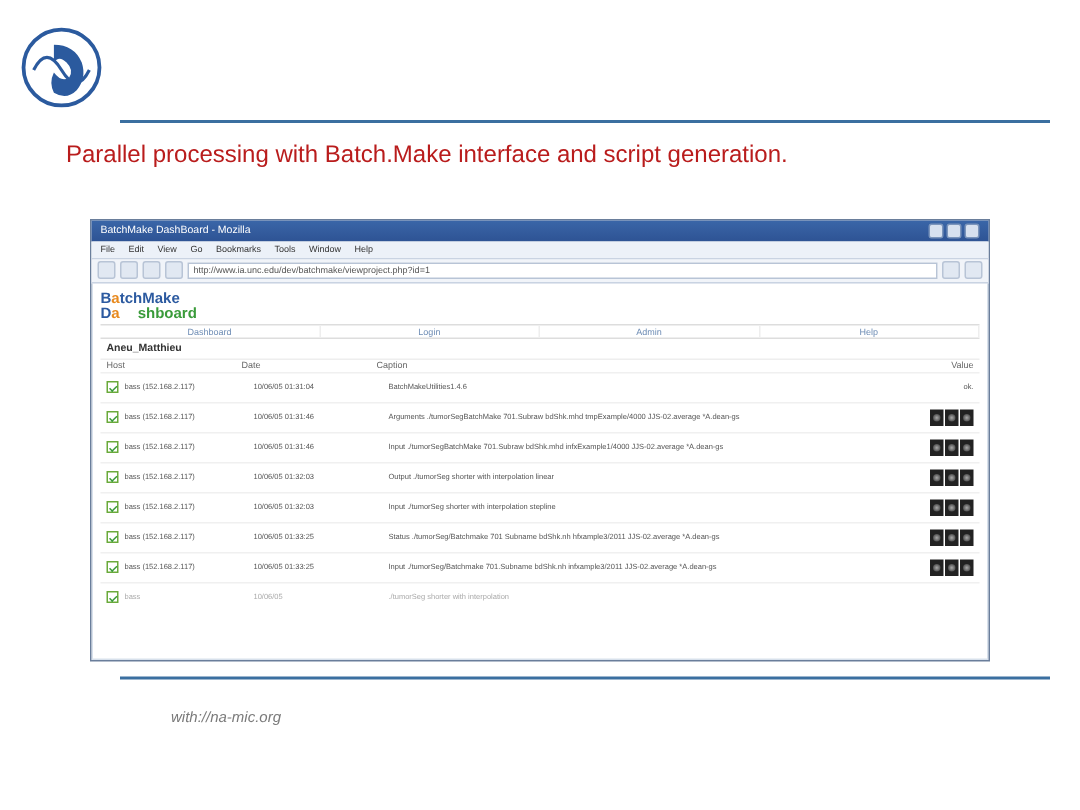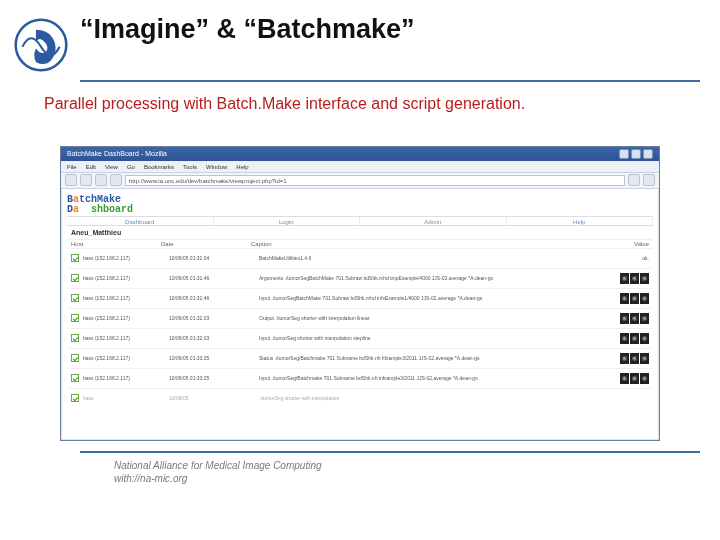--- a/index.html
+++ b/index.html
@@ -110,21 +110,20 @@
   }
   .win-content {
     padding: 4px 6px;
     overflow: hidden;
   }
   .bm-logo {
     font-size: 10px;
     font-weight: bold;
     line-height: 1;
     padding: 2px 0 1px;
-    font-family: Liberation Mono, monospace;
   }
   .bm-logo .orange { color: #e88a1f; }
   .bm-logo .blue { color: #2c5aa0; }
   .bm-logo .green { color: #3a9b3a; padding-left: 12px; }
   .bm-tabs {
     height: 10px;
     border-top: 1px solid #ddd;
     border-bottom: 1px solid #ddd;
     display: flex;
     font-size: 6px;
@@ -216,21 +215,21 @@
 </head>
 <body>
 
 <div class="header">
   <svg class="logo" viewBox="0 0 64 64">
     <circle cx="32" cy="32" r="30" fill="#ffffff" stroke="#2b5a9e" stroke-width="3"></circle>
     <path d="M10 34 Q20 14 32 34 T54 34" fill="none" stroke="#2b5a9e" stroke-width="2.5"></path>
     <path d="M26 14 Q42 14 48 28 Q52 40 44 50 Q36 58 26 52 Q22 44 26 36 Q32 44 38 40 Q42 34 36 28 Q30 22 26 28 Z" fill="#2b5a9e"></path>
   </svg>
   <div class="title">
-    <span>“Imagine” &amp; “Batchmake”</span><br>
+    <br>
   </div>
 </div>
 <hr class="head-rule">
 
 <div class="body-text">
   <span>Parallel processing with Batch.Make interface and script generation.</span><br>
   &nbsp;&nbsp;
 </div>
 
 <div class="screenshot-container">
@@ -380,15 +379,15 @@
             <span class="c2">10/06/05</span>
             <span class="c3">./tumorSeg shorter with interpolation</span>
           </div>
         </div>
     </div>
   </div>
 </div>
 
 <hr class="foot-rule">
 <div class="footer">
-  <span>National Alliance for Medical Image Computing</span><br>
+  <br>
   <span>with://na-mic.org</span>
 </div>
 
 </body></html>

